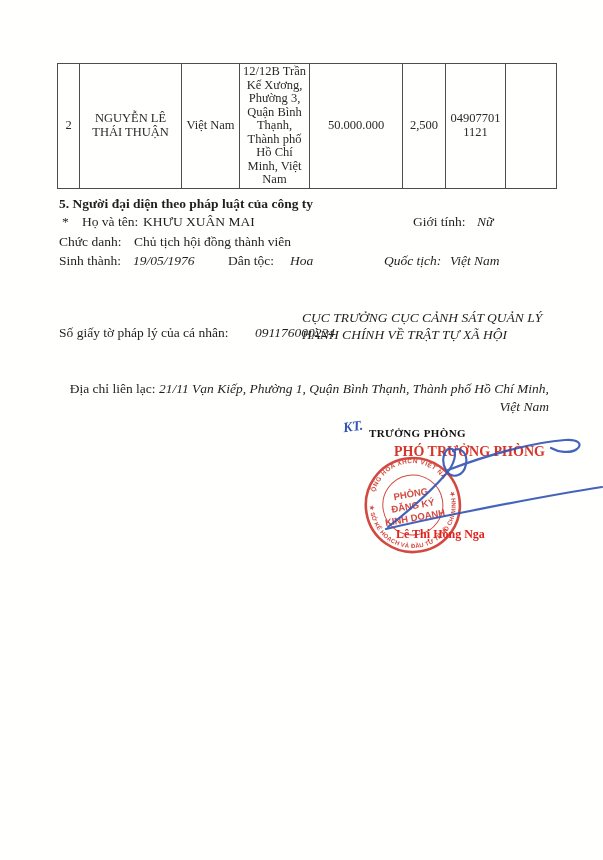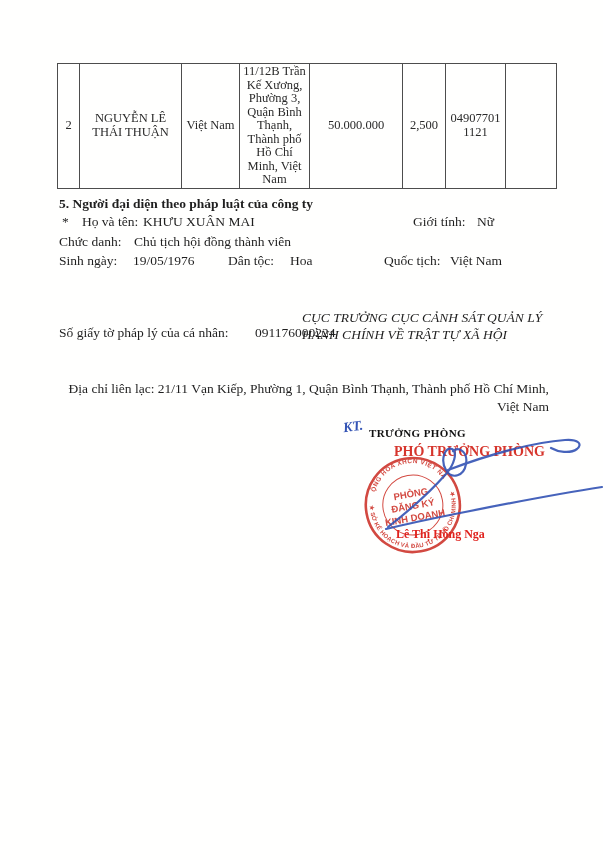--- a/index.html
+++ b/index.html
@@ -15,21 +15,21 @@
     text-align:center; vertical-align:middle; padding:1px 2px; color:#2a2a2a;
   }
   td.cell-address { text-align:left; vertical-align:middle; }
   td.cell-id { word-break:break-all; }
   tr.cap-row { height:112px; }
 
   
   .row { position:absolute; left:0; width:603px; height:18px; font-size:13.5px; }
   .row span { position:absolute; white-space:nowrap; }
   .b { font-weight:bold; }
-  .it { }
+  .it { font-style:italic; }
 
   #r-heading { top:196px; }
   #r-name    { top:214px; }
   #r-title   { top:234px; }
   #r-birth   { top:253px; }
   #r-doctype { top:272px; }
   #r-docnum  { top:291px;margin-top:34px; }
   #r-issue   { top:309px; }
 
   .issue-place {
@@ -79,21 +79,21 @@
       <col style="width:93px">
         <col style="width:43px">
         <col style="width:60px">
         <col style="width:51px">
     </colgroup>
     <tbody>
         <tr class="cap-row">
       <td>2</td>
       <td>NGUYỄN LÊ THÁI THUẬN</td>
       <td>Việt Nam</td>
-      <td class="cell-address">11/12B Trần Kế Xương, Phường 3, Quận Bình Thạnh, Thành phố Hồ Chí Minh, Việt Nam</td>
+      <td class="cell-address">12/12B Trần Kế Xương, Phường 3, Quận Bình Thạnh, Thành phố Hồ Chí Minh, Việt Nam</td>
       <td>50.000.000</td>
       <td>2,500</td>
       <td class="cell-id">049077011121</td>
       <td></td>
     </tr>
   </tbody>
     </table>
 
   <div class="row" id="r-heading">
     <span class="b" style="left:59px">5. Người đại diện theo pháp luật của công ty</span>
@@ -106,21 +106,21 @@
     <span style="left:413px">Giới tính:</span>
     <span class="it" style="left:477px">Nữ</span>
   </div>
 
   <div class="row" id="r-title">
     <span style="left:59px">Chức danh:</span>
     <span style="left:134px">Chủ tịch hội đồng thành viên</span>
   </div>
 
   <div class="row" id="r-birth">
-    <span style="left:59px">Sinh ngày:</span>
+    <span style="left:59px">Sinh thành:</span>
     <span class="it" style="left:133px">19/05/1976</span>
     <span style="left:228px">Dân tộc:</span>
     <span class="it" style="left:290px">Hoa</span>
     <span class="it" style="left:384px">Quốc tịch:</span>
     <span class="it" style="left:450px">Việt Nam</span>
   </div>
 
 
   <div class="row" id="r-docnum">
     <span style="left:59px">Số giấy tờ pháp lý của cá nhân:</span>

